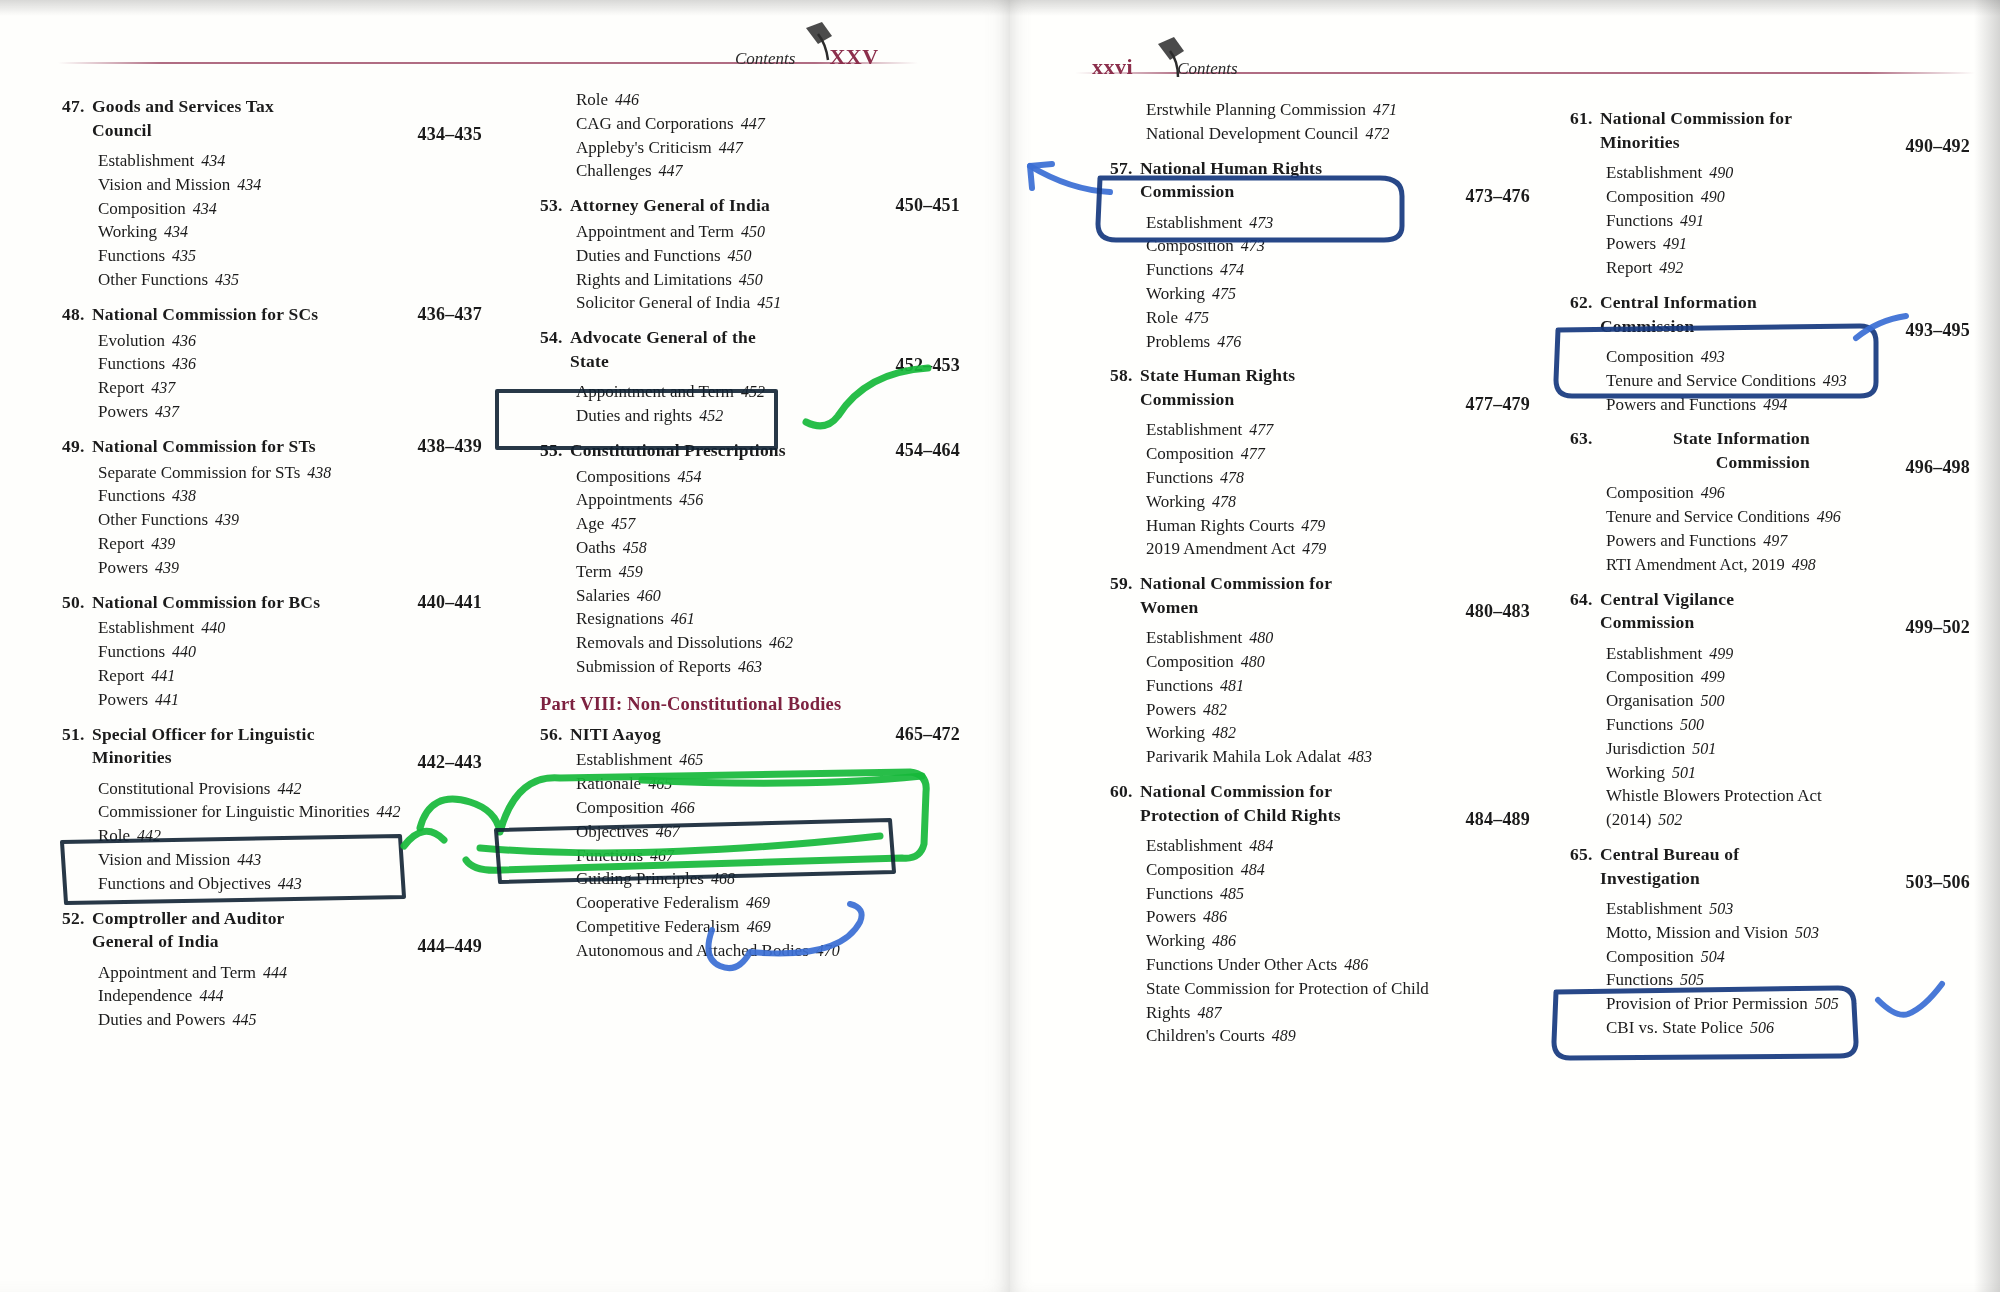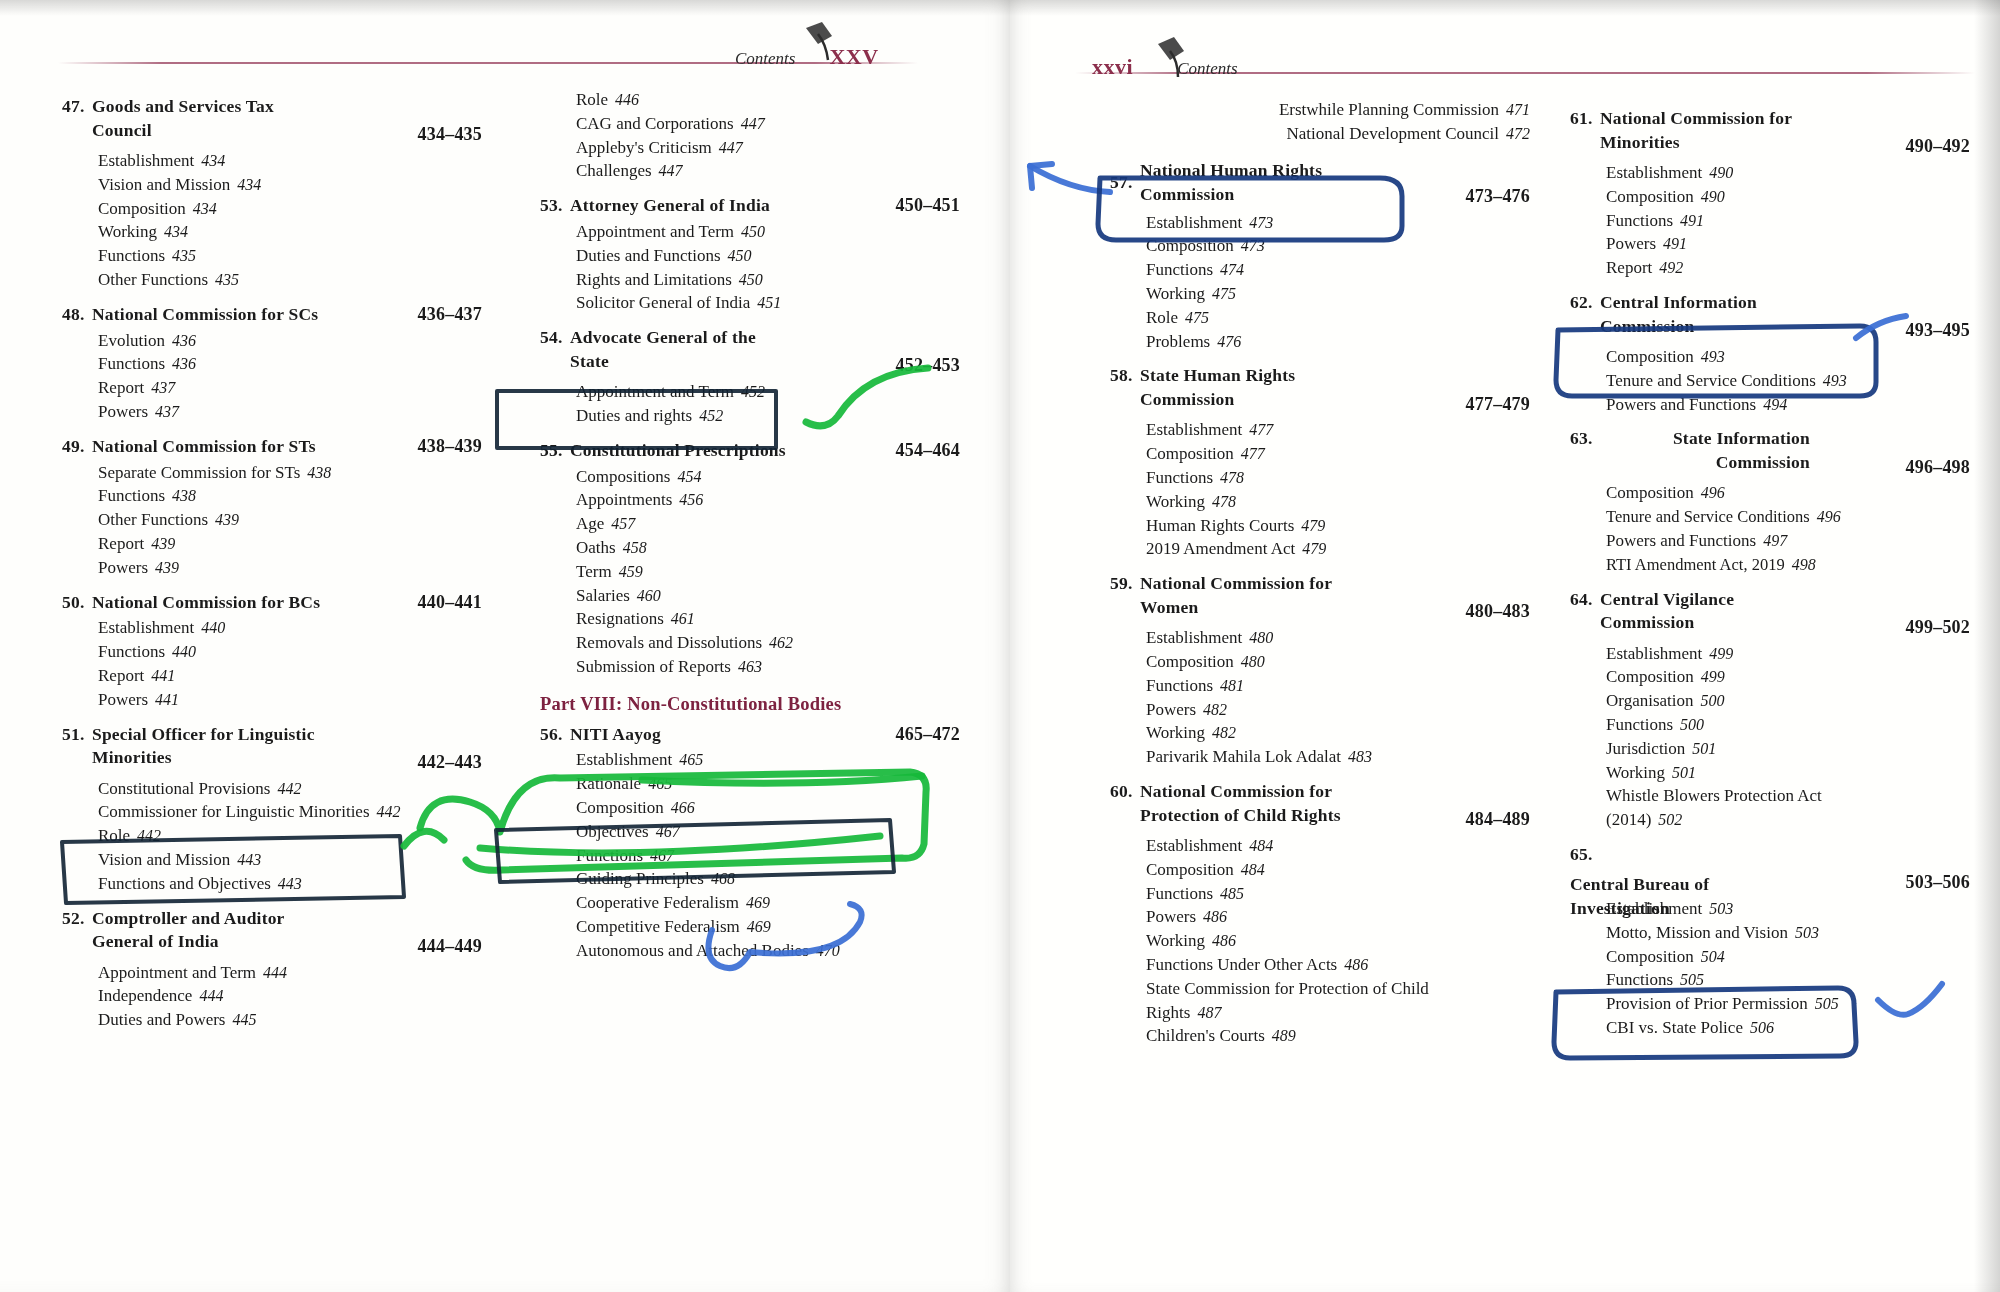--- a/index.html
+++ b/index.html
@@ -277,27 +277,27 @@
       <span class="sub"><span>Functions</span><span class="sp">467</span></span>
       <span class="sub"><span>Guiding Principles</span><span class="sp">468</span></span>
       <span class="sub"><span>Cooperative Federalism</span><span class="sp">469</span></span>
       <span class="sub"><span>Competitive Federalism</span><span class="sp">469</span></span>
       <span class="sub narrow" style="display:block;max-width:270px;"><span>Autonomous and Attached Bodies</span><span class="sp">470</span></span>
     </div>
   </div>
 
   <div class="col" style="left:1110px;top:106px;width:420px;">
 
-    <div class="entry" style="margin-top:-8px;text-align:right;">
+    <div class="entry" style="margin-top:-8px;">
       <span class="sub"><span>Erstwhile Planning Commission</span><span class="sp">471</span></span>
       <span class="sub"><span>National Development Council</span><span class="sp">472</span></span>
     </div>
 
     <div class="entry">
-      <div class="chap pg-bottom" style="height:52px;align-items:center;">
+      <div class="chap pg-bottom" style="height:52px;">
         <span class="num">57.</span>
         <span class="ttl" style="max-width:240px;">National Human Rights Commission</span>
         <span class="pg bottomright">473–476</span>
       </div>
       <span class="sub"><span>Establishment</span><span class="sp">473</span></span>
       <span class="sub"><span>Composition</span><span class="sp">473</span></span>
       <span class="sub"><span>Functions</span><span class="sp">474</span></span>
       <span class="sub"><span>Working</span><span class="sp">475</span></span>
       <span class="sub"><span>Role</span><span class="sp">475</span></span>
       <span class="sub"><span>Problems</span><span class="sp">476</span></span>
@@ -395,21 +395,21 @@
       <span class="sub"><span>Establishment</span><span class="sp">499</span></span>
       <span class="sub"><span>Composition</span><span class="sp">499</span></span>
       <span class="sub"><span>Organisation</span><span class="sp">500</span></span>
       <span class="sub"><span>Functions</span><span class="sp">500</span></span>
       <span class="sub"><span>Jurisdiction</span><span class="sp">501</span></span>
       <span class="sub"><span>Working</span><span class="sp">501</span></span>
       <span class="sub narrow" style="display:block;max-width:270px;"><span>Whistle Blowers Protection Act (2014)</span><span class="sp">502</span></span>
     </div>
 
     <div class="entry">
-      <div class="chap pg-bottom" style="height:52px;flex-direction:column;">
+      <div class="chap pg-bottom" style="height:52px;">
         <span class="num">65.</span>
         <span class="ttl" style="max-width:200px;">Central Bureau of Investigation</span>
         <span class="pg bottomright">503–506</span>
       </div>
       <span class="sub"><span>Establishment</span><span class="sp">503</span></span>
       <span class="sub"><span>Motto, Mission and Vision</span><span class="sp">503</span></span>
       <span class="sub"><span>Composition</span><span class="sp">504</span></span>
       <span class="sub"><span>Functions</span><span class="sp">505</span></span>
       <span class="sub"><span>Provision of Prior Permission</span><span class="sp">505</span></span>
       <span class="sub"><span>CBI vs. State Police</span><span class="sp">506</span></span>

